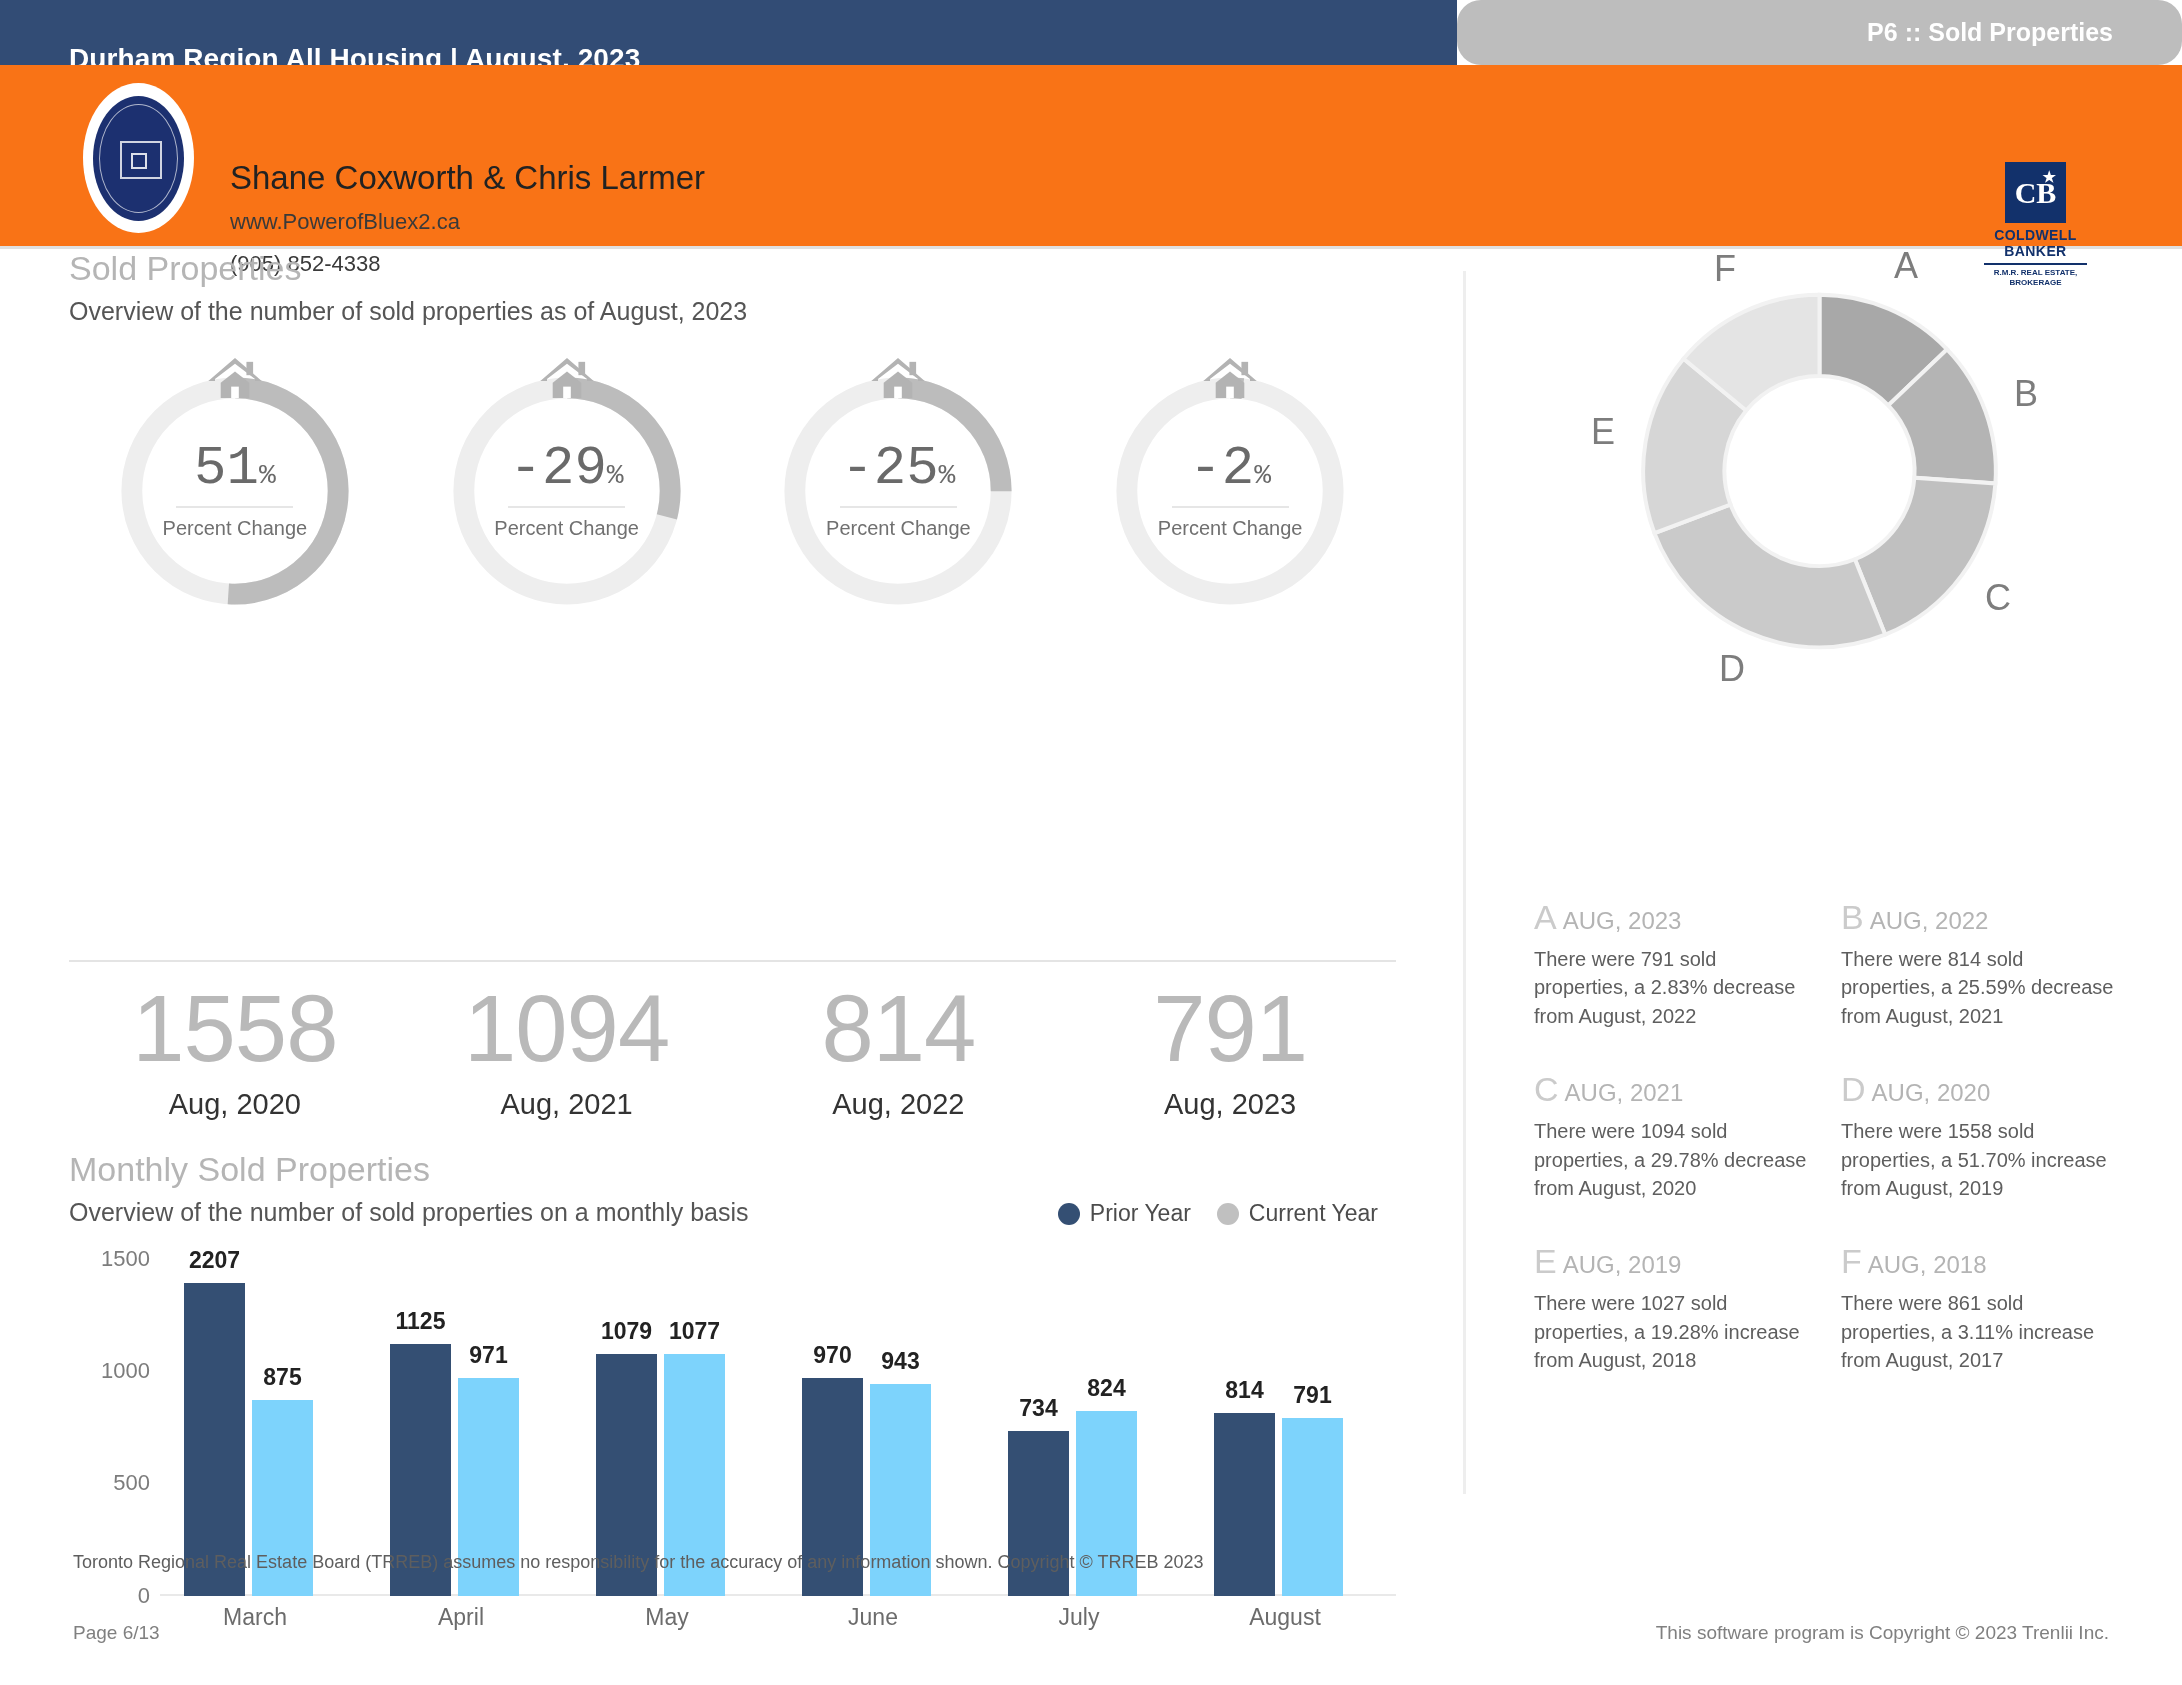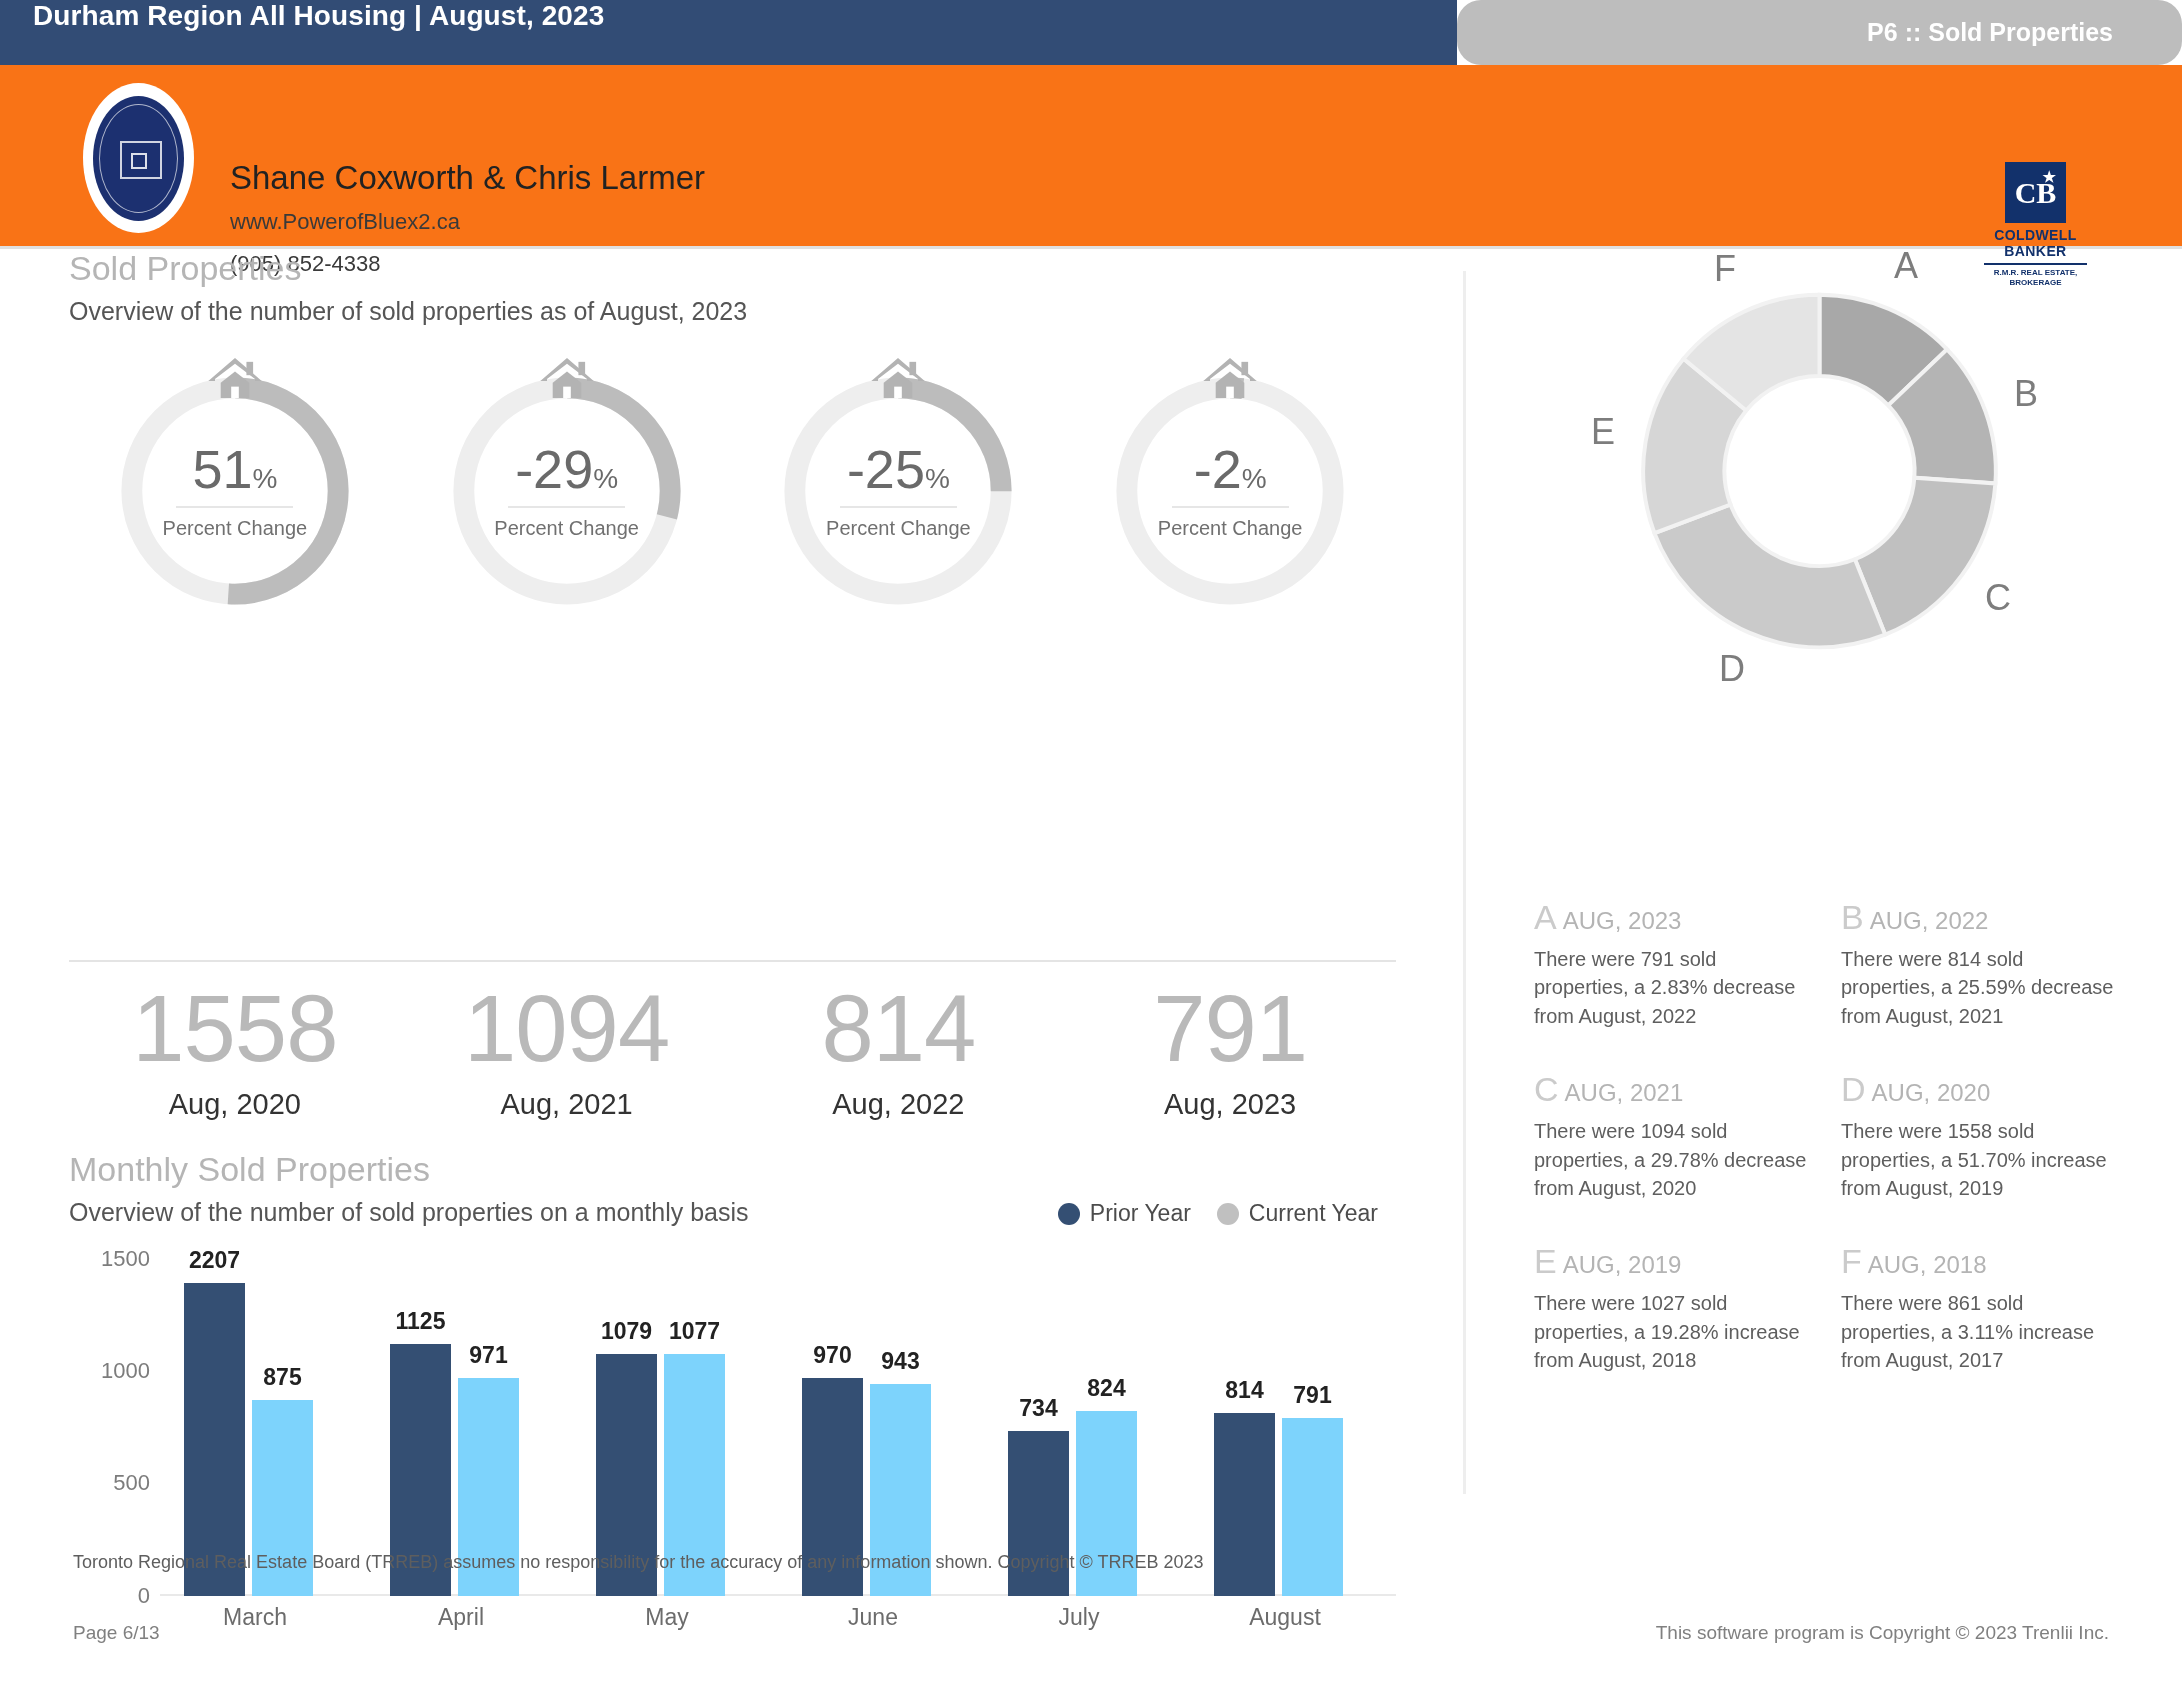--- a/index.html
+++ b/index.html
@@ -8,21 +8,21 @@
     font-family: "Liberation Sans", sans-serif;
     background: #ffffff;
     overflow: hidden;
   }
   .page { position: relative; width: 2182px; height: 1685px; background:#fff; }
 
   
   .titlebar { position:absolute; left:0; top:0; width:2182px; height:65px; display:flex; }
   .titlebar-left {
     width:1457px; height:75px; background:#324c75;
-    display:flex; align-items:flex-start; padding-left:33px;
+    display:flex; align-items:flex-end; padding-left:69px;
   }
   .titlebar-left span {
     color:#ffffff; font-size:28px; font-weight:bold; letter-spacing:0.1px;
   }
   .titlebar-right {
     flex:1; height:65px; background:#bdbdbd;
     display:flex; align-items:center; justify-content:flex-end; padding-right:69px;border-radius:24px;
   }
   .titlebar-right span { color:#ffffff; font-size:25px; font-weight:bold; }
 
@@ -95,21 +95,21 @@
   .gauge { position:absolute; left:50%; transform:translateX(-50%); top:0; width:246px; height:246px; }
   .gauge svg { display:block; }
   .gauge-house {
     position:absolute; left:50%; transform:translateX(-50%); top:-14px;
     width:61px; height:50px;
   }
   .gauge-center {
     position:absolute; left:50%; top:50%; transform:translate(-50%,-50%);
     width:188px; text-align:center;
   }
-  .g-pct { font-size:54px; color:#6a6a6a; line-height:1; white-space:nowrap; }
+  .g-pct { font-size:54px; color:#6a6a6a; line-height:1; white-space:nowrap;font-family:Liberation Mono, monospace; }
   .g-pct .unit { font-size:28px; }
   .g-rule { width:117px; height:2px; background:#e6e6e6; margin:10px auto 0; }
   .g-label { font-size:20px; color:#707070; margin-top:9px; }
 
   .hrule { position:absolute; left:69px; top:711px; width:1327px; height:2px; background:#e4e4e4; }
 
   
   .bignums { position:absolute; left:69px; top:733px; width:1327px; display:flex; }
   .bignum-cell { width:351px; text-align:center; }
   .bignum { font-size:94px; color:#b9b9b9; line-height:1.0; letter-spacing:-1px; }

